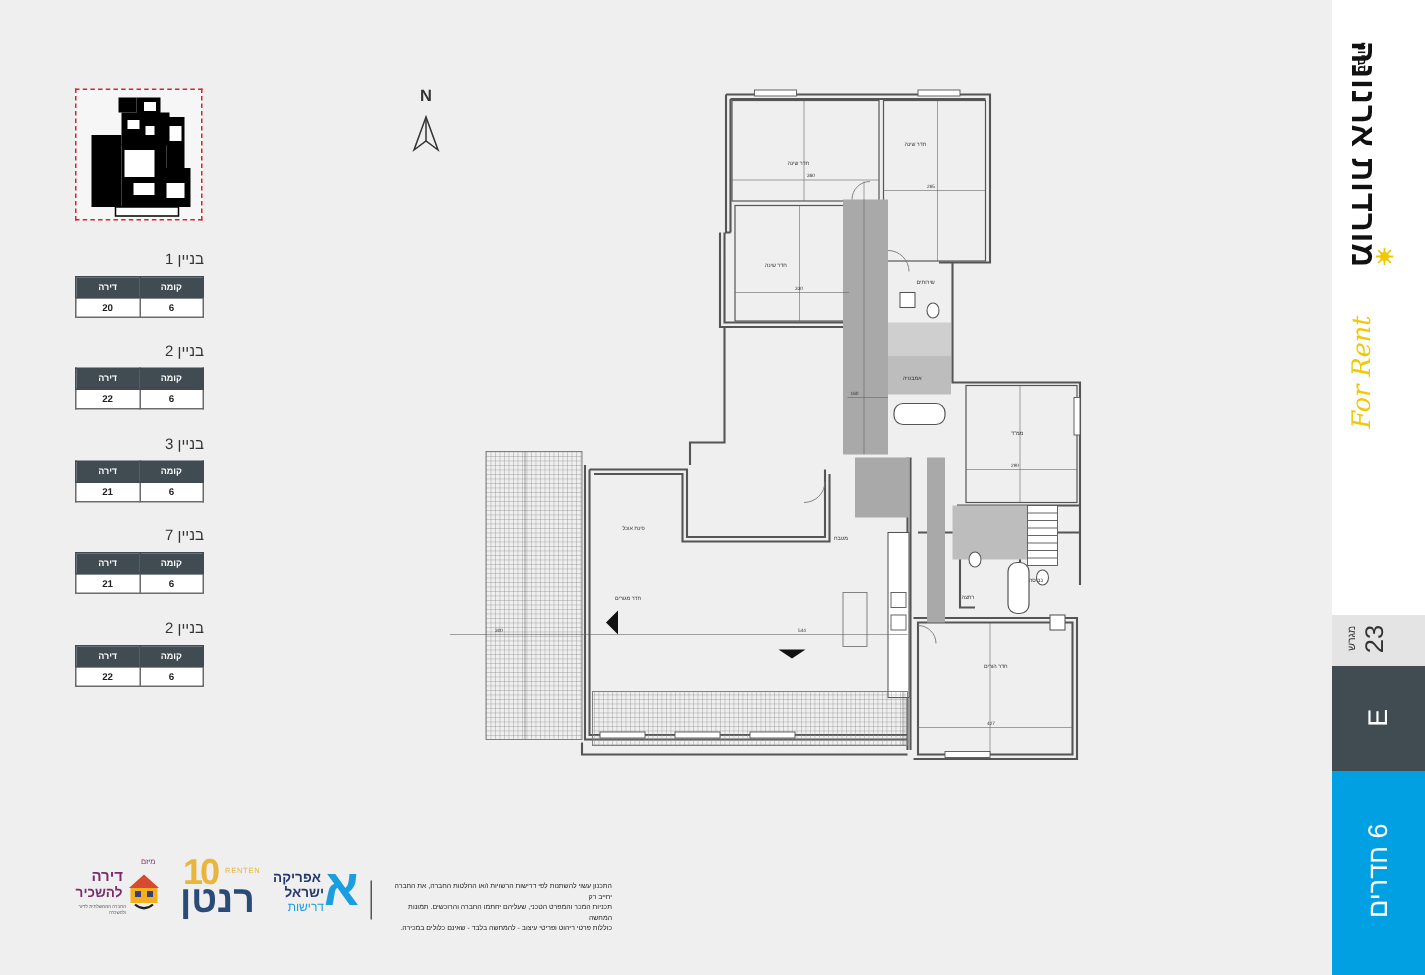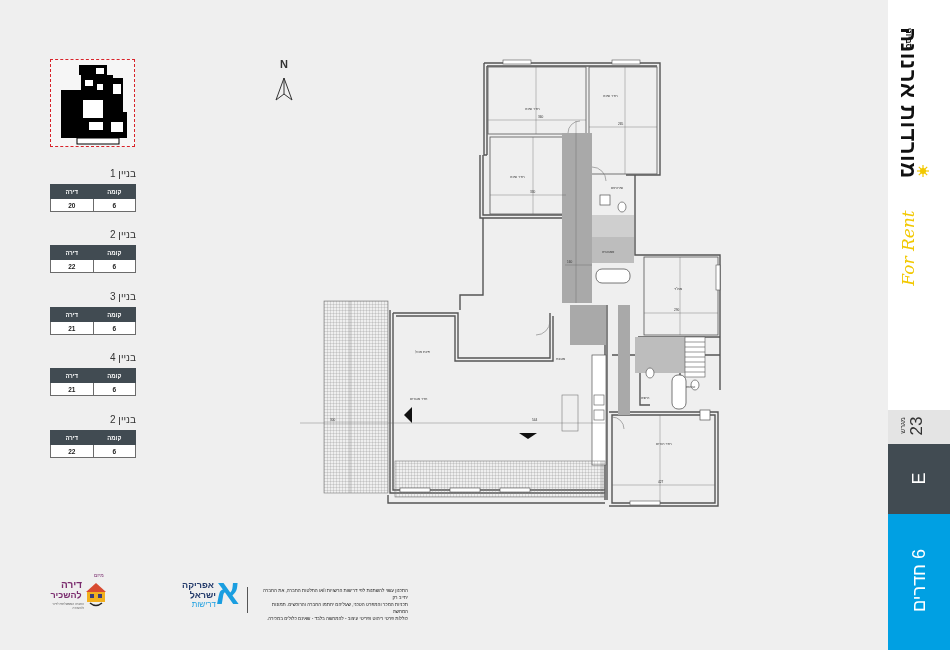--- a/index.html
+++ b/index.html
@@ -146,21 +146,21 @@
       <th>קומה</th>
     </tr>
     <tr>
       <td>21</td>
       <td>6</td>
     </tr>
   </tbody>
     </table>
 </div>
 <div class="bld" style="top:351px;">
-  <div class="bld-title">בניין 4</div>
+  <div class="bld-title">בניין 7</div>
   <table>
     <tbody>
         <tr>
       <th>דירה</th>
       <th>קומה</th>
     </tr>
     <tr>
       <td>21</td>
       <td>6</td>
     </tr>
@@ -343,20 +343,25 @@
     <div style="position:absolute;left:0;top:30px;width:34px;font-size:3px;color:#555;direction:rtl;text-align:right;white-space:normal;">החברה הממשלתית לדיור ולהשכרה</div>
     <svg width="24" height="28" viewBox="0 0 24 28" style="position:absolute;left:34px;top:8px;">
       <path d="M2 12 L12 3 L22 12 Z" fill="#d84a30"></path>
       <rect x="3" y="12" width="18" height="10" fill="#f2b01e"></rect>
       <rect x="6" y="14" width="4" height="4" fill="#3c3c7a"></rect>
       <rect x="14" y="14" width="4" height="4" fill="#3c3c7a"></rect>
       <path d="M6 23 Q12 28 18 23" fill="none" stroke="#222" stroke-width="1.5"></path>
     </svg>
   </div>
 
+  <div style="position:absolute;left:68px;top:0;width:72px;height:50px;">
+    <div style="position:absolute;left:4px;top:-4px;font-size:24px;font-weight:bold;color:#e9b53a;letter-spacing:-2px;">10</div>
+    <div style="position:absolute;left:32px;top:6px;font-size:5px;color:#e9b53a;letter-spacing:0.5px;">RENTEN</div>
+    <div style="position:absolute;left:2px;top:14px;font-size:25px;font-weight:bold;color:#2a4a78;direction:rtl;line-height:28px;">רנטן</div>
+  </div>
 
   <div style="position:absolute;left:130px;top:6px;width:70px;height:44px;">
     <div style="position:absolute;left:36px;top:-4px;font-size:34px;font-weight:bold;color:#1a9ee0;line-height:36px;">א</div>
     <div style="position:absolute;left:0;top:2px;width:36px;text-align:center;font-size:9px;font-weight:bold;color:#233a6a;direction:rtl;">אפריקה</div>
     <div style="position:absolute;left:0;top:12px;width:36px;text-align:right;font-size:9px;font-weight:bold;color:#233a6a;direction:rtl;">ישראל</div>
     <div style="position:absolute;left:0;top:22px;width:36px;text-align:right;font-size:8px;color:#1a9ee0;direction:rtl;">דרישות</div>
   </div>
 </div>
 <div class="divider"></div>
 <div class="disclaimer">

